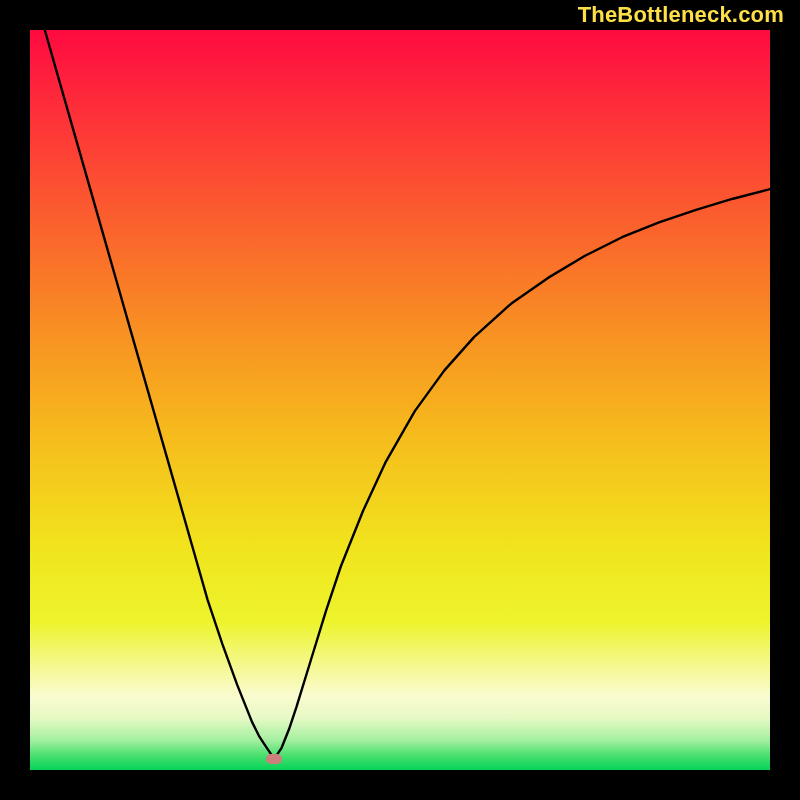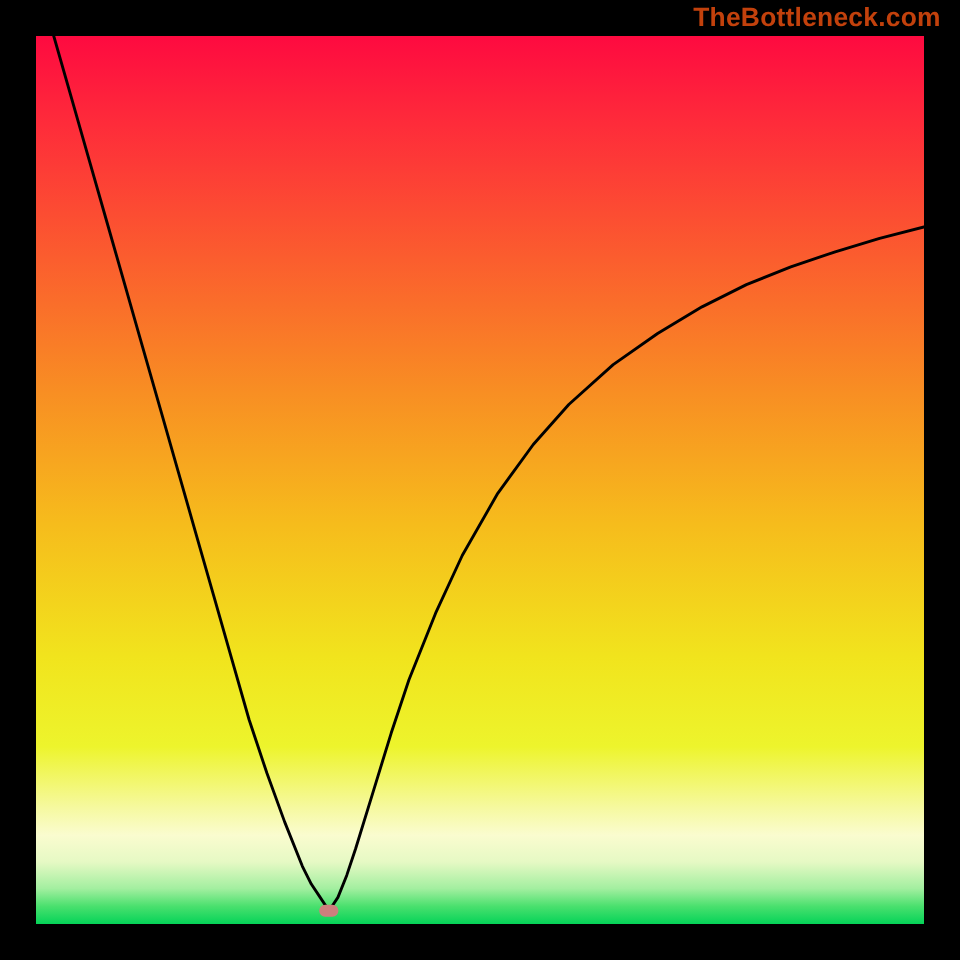--- a/index.html
+++ b/index.html
@@ -13,21 +13,21 @@
   .frame {
     position: relative;
     width: 800px;
     height: 800px;
     background: #000;
   }
   .watermark {
     position: absolute;
     top: 2px;
     right: 16px;
-    color: #c2410c;
+    color: #fde047;
     font-family: Arial, Helvetica, sans-serif;
     font-size: 22px;
     font-weight: 600;
     letter-spacing: 0.2px;
     z-index: 10;
   }
   .plot-area {
     position: absolute;
     left: 30px;
     top: 30px;

